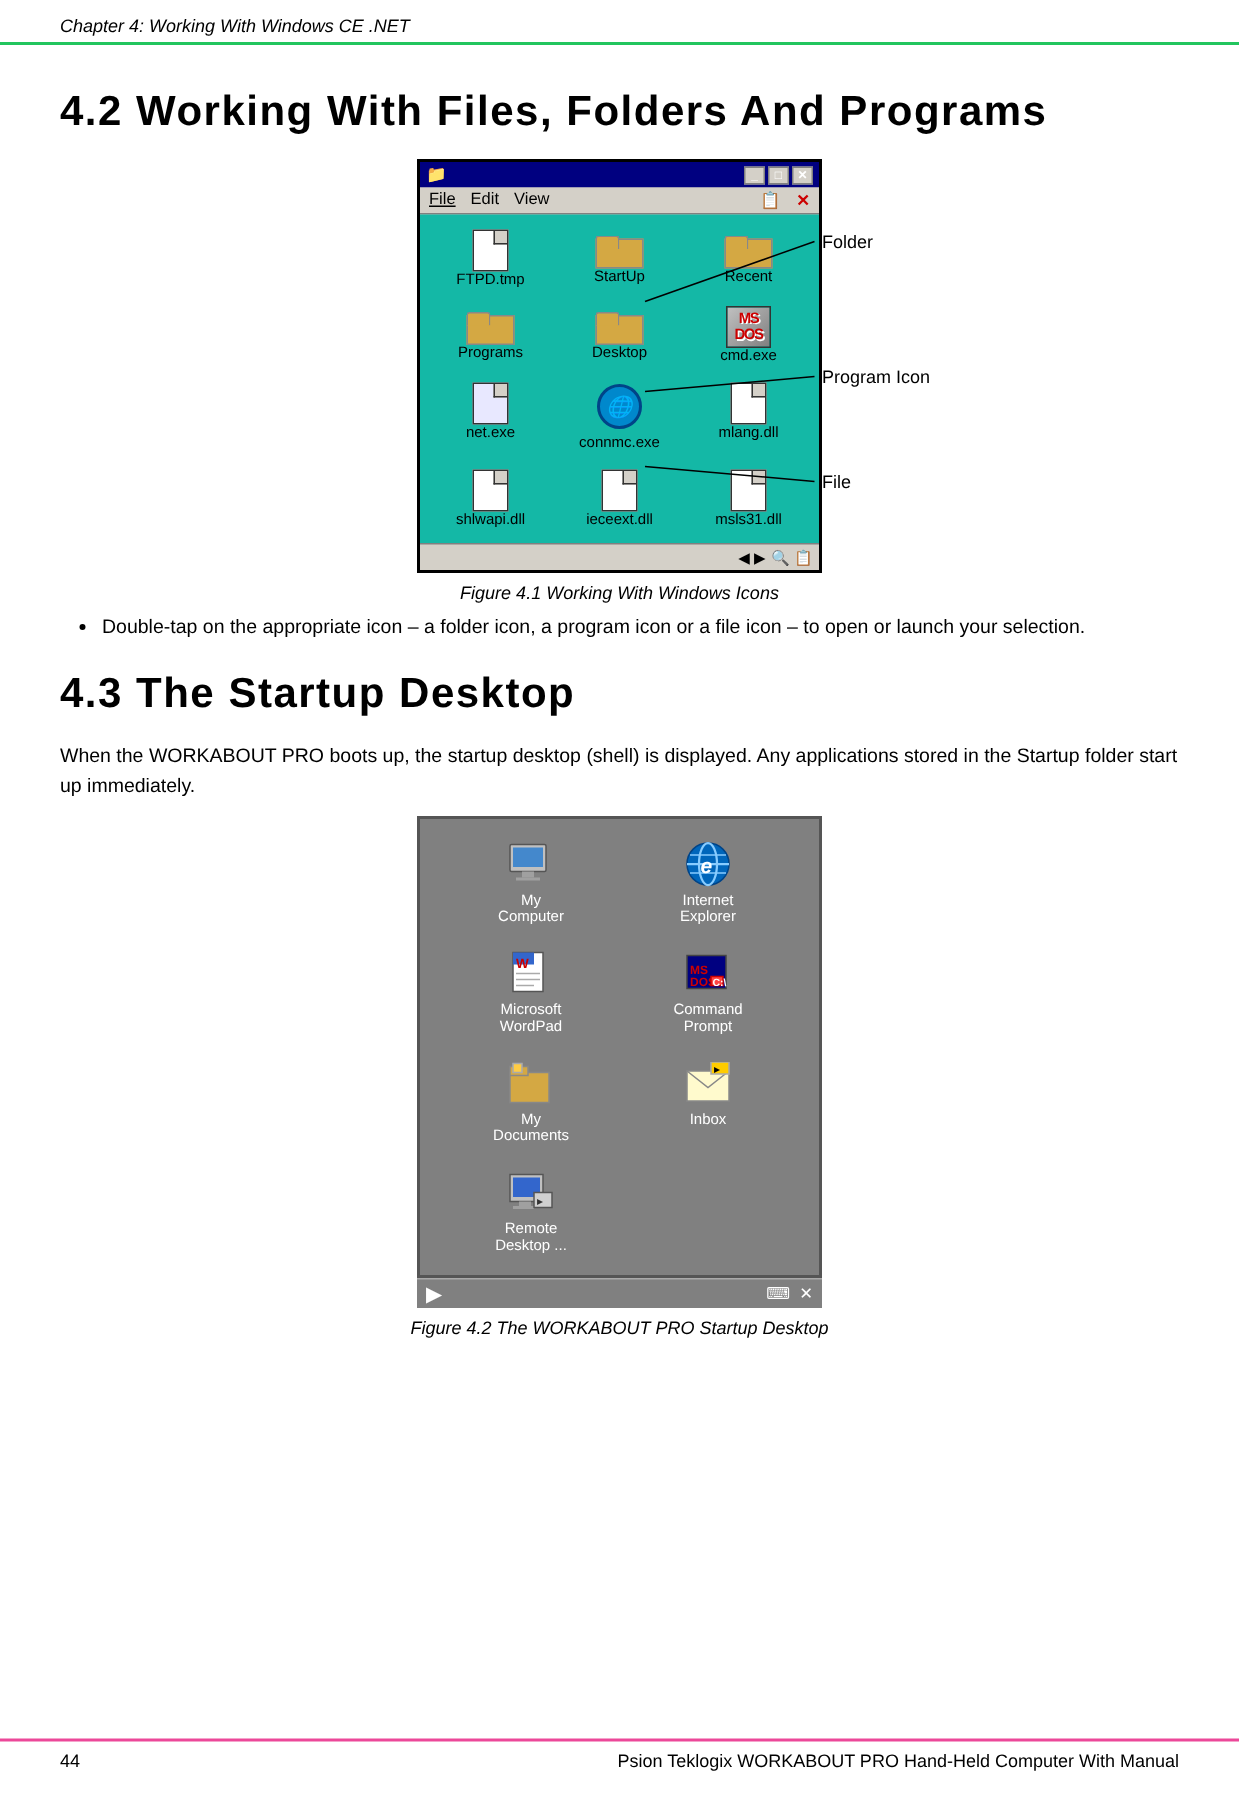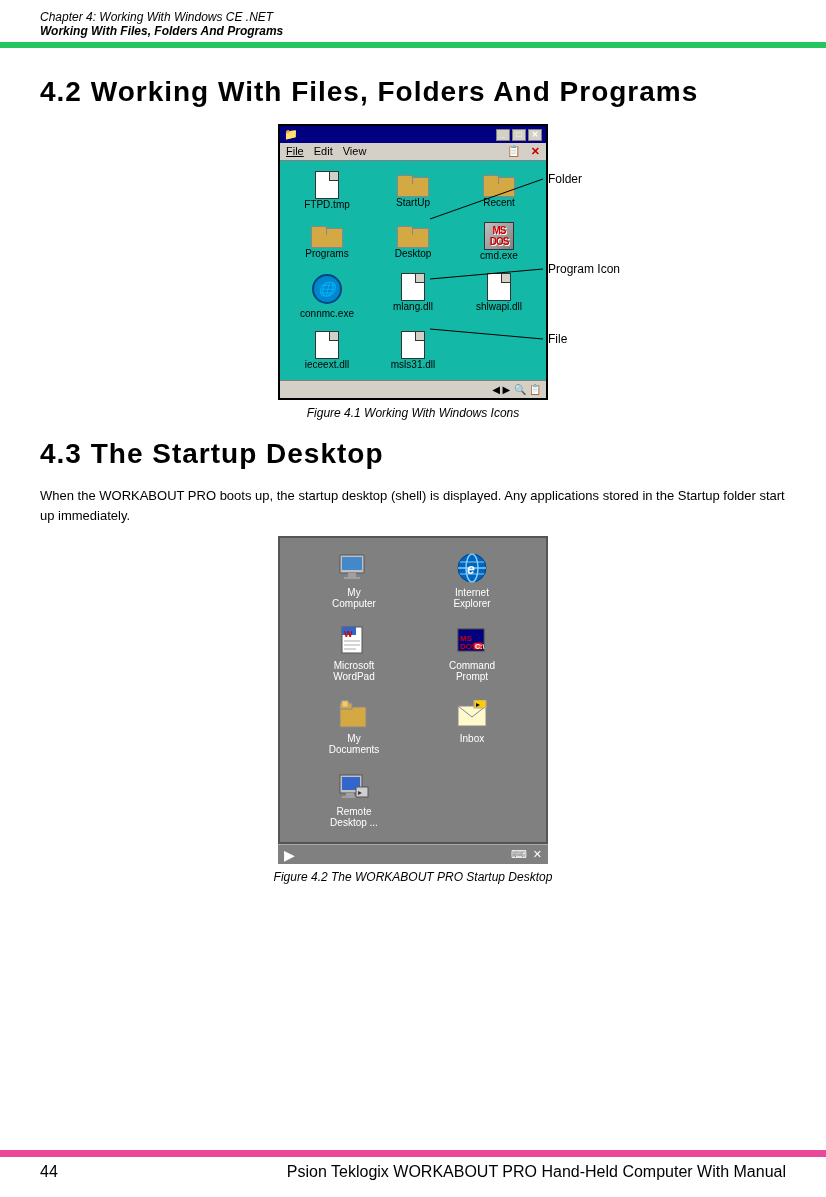--- a/index.html
+++ b/index.html
@@ -8,21 +8,21 @@
       min-height: 1197px;
       background: #fff;
       font-family: Arial, sans-serif;
       font-size: 13px;
       color: #000;
     }
 
     
     .page-header {
       padding: 10px 40px 4px 40px;
-      border-bottom: 6px solid #22c55e;
+      border-bottom: 2px solid #22c55e;
     }
     .page-header .chapter-title {
       font-style: italic;
       font-size: 12px;
     }
     .page-header .section-title {
       font-weight: bold;
       font-style: italic;
       font-size: 12px;
     }
@@ -292,21 +292,20 @@
       width: 500px;
       display: flex;
       justify-content: center;
     }
   </style>
 </head>
 <body>
 
 <div class="page-header">
   <div class="chapter-title">Chapter  4:  Working With Windows CE .NET</div>
-  <div class="section-title">Working With Files, Folders And Programs</div>
 </div>
 
 <div class="content">
 
   <div class="section-heading">4.2   Working With  Files,  Folders  And  Programs</div>
 
   <div class="figure-container">
     <div class="fig1-outer">
 
       <div class="win-explorer">
@@ -352,20 +351,24 @@
             <span>Desktop</span>
           </div>
           <div class="file-item">
             <div class="icon-program">
               <span class="icon-program-ms">MS<br>DOS</span>
             </div>
             <span>cmd.exe</span>
           </div>
 
           <div class="file-item">
+            <div class="icon-file" style="background:#e8e8ff;"></div>
+            <span>net.exe</span>
+          </div>
+          <div class="file-item">
             <div class="desktop-icon">
               <div class="di-ie">🌐</div>
             </div>
             <span>connmc.exe</span>
           </div>
           <div class="file-item">
             <div class="icon-file"></div>
             <span>mlang.dll</span>
           </div>
 
@@ -399,20 +402,23 @@
 
         <line x1="267" y1="205" x2="380" y2="215" stroke="#000" stroke-width="1"></line>
         <text x="385" y="219" font-size="12" font-family="Arial">File</text>
       </svg>
 
     </div>
 
     <div class="figure-caption">Figure  4.1 Working With Windows  Icons</div>
   </div>
 
+  <ul class="bullet-list">
+    <li>Double-tap on the appropriate icon – a folder icon, a program icon or a file icon – to open or launch your selection.</li>
+  </ul>
 
   <div class="section-heading">4.3   The  Startup  Desktop</div>
 
   <p class="para">When the WORKABOUT PRO boots up, the startup desktop (shell) is displayed. Any applications stored in the Startup folder start up immediately.</p>
 
   <div class="figure-container">
     <div class="desktop-img">
 
       <div class="desktop-item">
         <div class="desktop-icon">
@@ -513,16 +519,16 @@
         <span style="color:#fff;font-size:11px;">⌨</span>
         <span style="color:#fff;font-size:11px;">✕</span>
       </div>
     </div>
 
     <div class="figure-caption">Figure  4.2  The WORKABOUT  PRO  Startup  Desktop</div>
   </div>
 
 </div>
 
-<div style="position:absolute;bottom:10px;left:0;right:0;display:flex;justify-content:space-between;padding:6px 40px;border-top:7px solid #ec4899;font-size:16px;background:#fff;">
+<div style="position:absolute;bottom:10px;left:0;right:0;display:flex;justify-content:space-between;padding:6px 40px;border-top:2px solid #ec4899;font-size:12px;background:#fff;">
   <span>44</span>
   <span>Psion Teklogix WORKABOUT PRO Hand-Held Computer With Manual</span>
 </div>
 
 </body></html>

